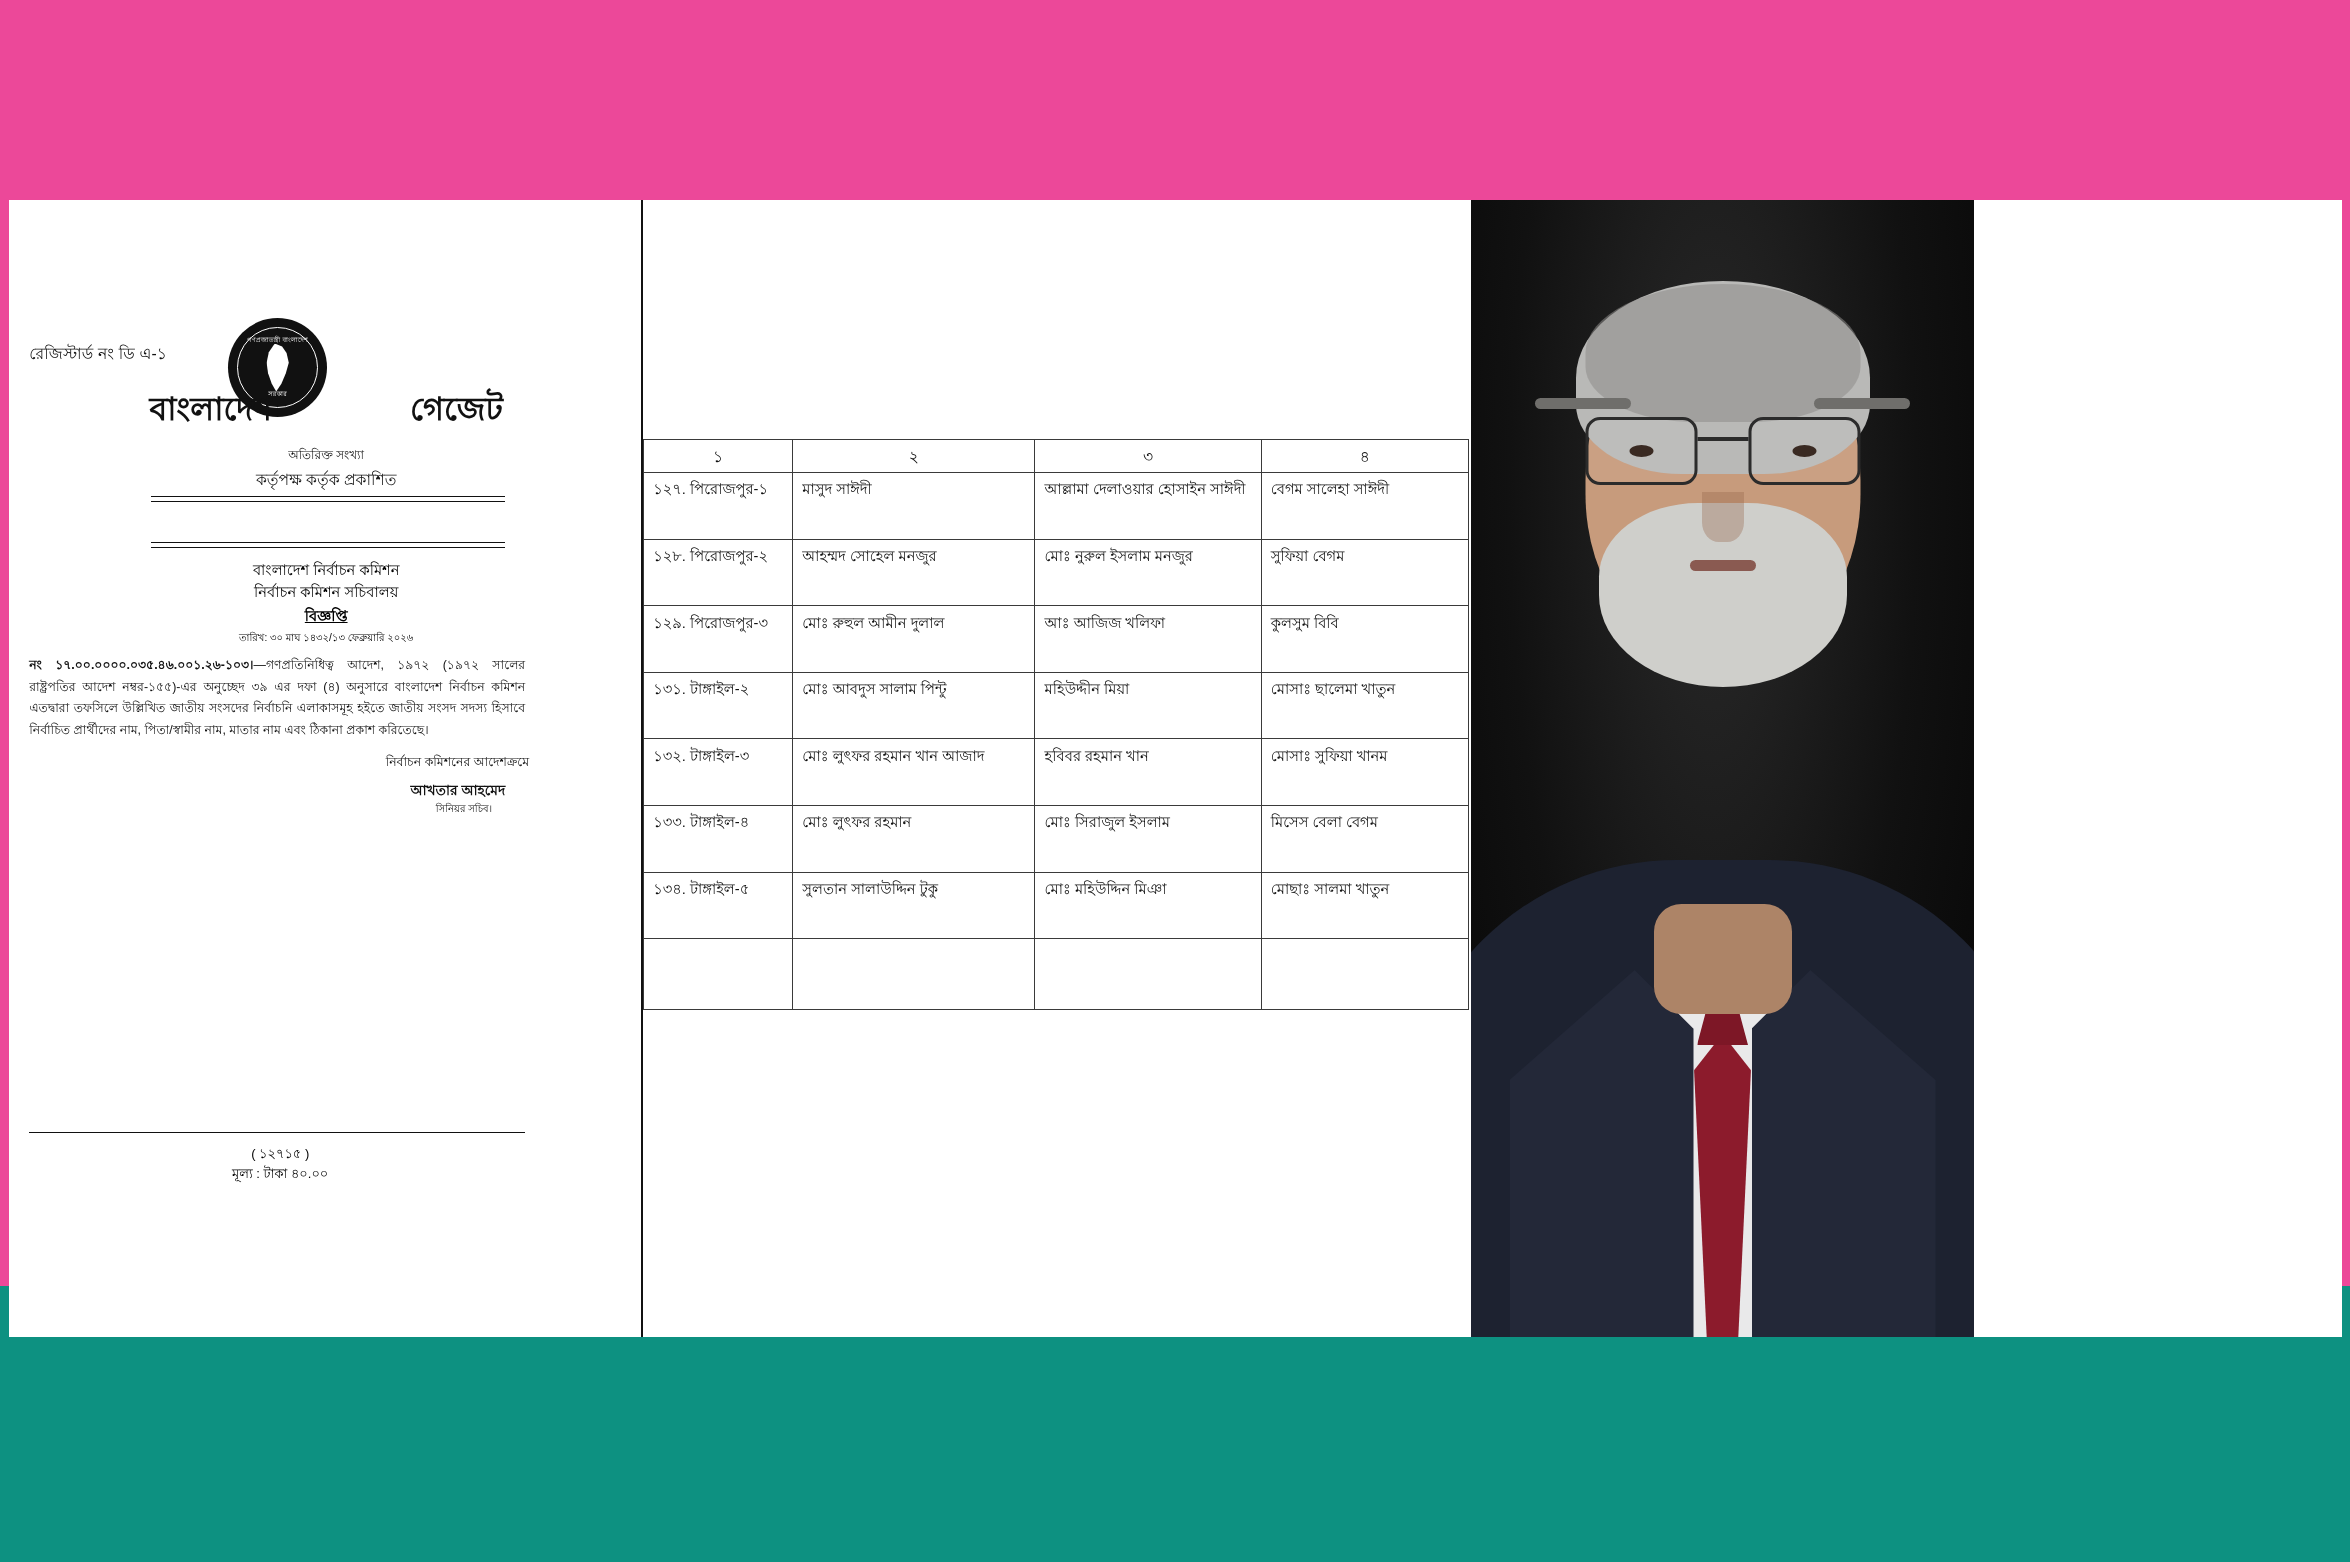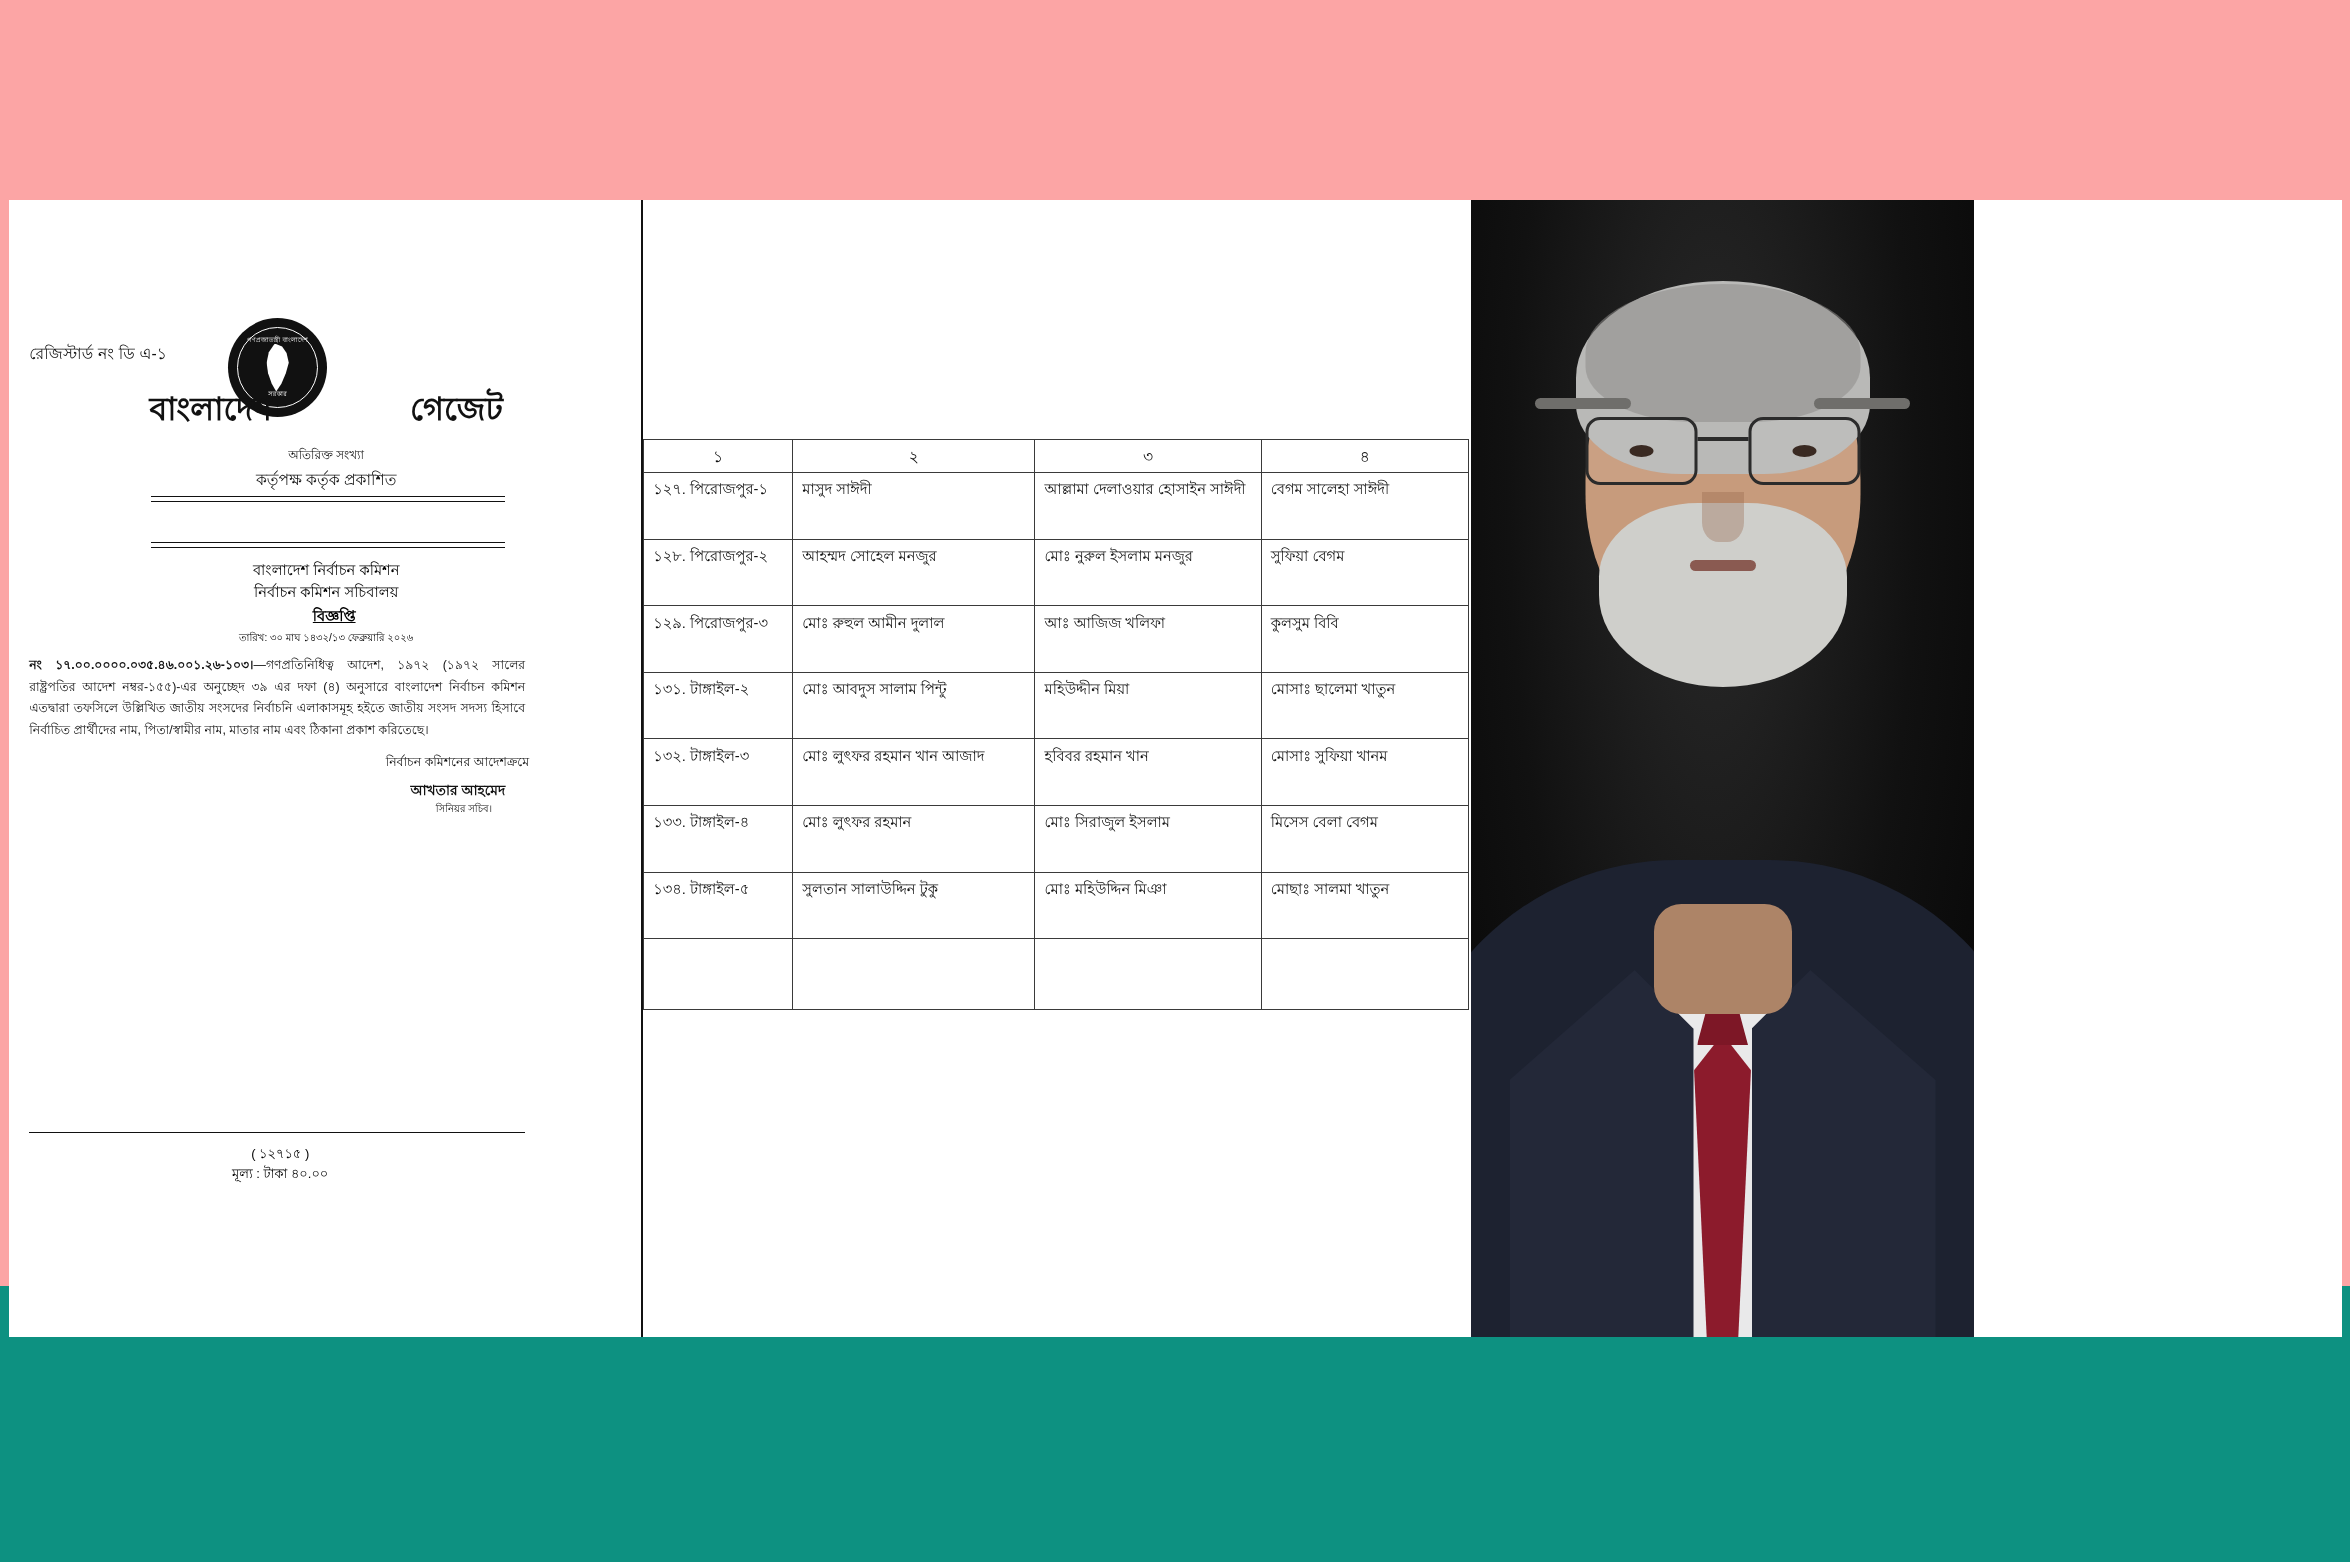--- a/index.html
+++ b/index.html
@@ -14,21 +14,21 @@
     overflow: hidden;
     position: relative;
   }
 
   
   #stage {
     position: absolute;
     left: 0; top: 0;
     width: 2351px;
     height: 1286px;
-    background: #fca5a5;
+    background: #ec4899;
   }
 
   
   #content-band {
     position: absolute;
     left: 9.2px;
     top: 200px;
     width: 2333px;
     height: 1137px;
     background: #ffffff;
@@ -193,21 +193,20 @@
     font-size: 14.7px;
   }
   .gz-notice {
     position: absolute;
     top: 404px;
     width: 634px;
     text-align: center;
     font-size: 14.7px;
     font-weight: bold;
     text-decoration: underline;
-    margin-left: 8px;
   }
   .gz-date2 {
     position: absolute;
     top: 430px;
     width: 634px;
     text-align: center;
     font-size: 10px;
   }
 
   .gz-body {

